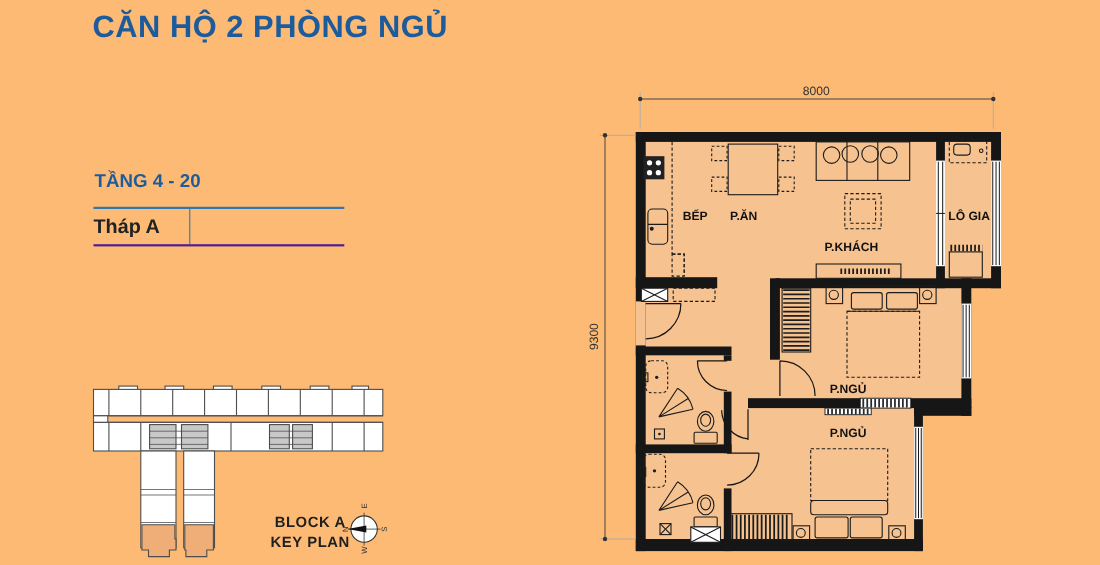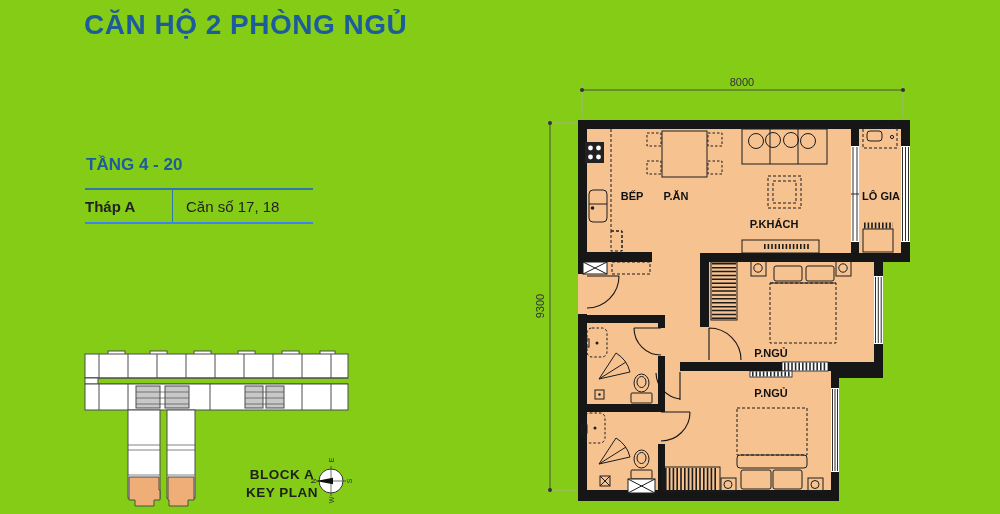--- a/index.html
+++ b/index.html
@@ -1,27 +1,27 @@
 <!DOCTYPE html>
 <html><head>
 <meta charset="utf-8">
 <style>
   html,body{margin:0;padding:0;background:#fff;}
-  .page{position:relative;width:1000px;height:514px;background:#84cc16;overflow:hidden;
+  .page{position:relative;width:1000px;height:514px;background:#fdba74;overflow:hidden;
         font-family:"Liberation Sans",sans-serif;}
   .title{position:absolute;left:84px;top:9px;font-size:28px;font-weight:600;
          color:#1d5c9c;letter-spacing:.5px;white-space:nowrap;}
   .area{position:absolute;left:84px;top:48px;color:#1d5c9c;font-weight:800;
         font-size:50px;letter-spacing:.5px;white-space:nowrap;}
   .area .unit{font-size:26px;font-weight:600;}
   .area sup{font-size:15px;font-weight:600;vertical-align:18px;}
   .floors{position:absolute;left:86px;top:155px;font-size:17px;font-weight:700;color:#1d5c9c;}
   .info-table{position:absolute;left:85px;top:188px;width:228px;height:32px;
-        border-top:2px solid #2e78ad;border-bottom:2px solid #3b82f6;
-        display:flex;align-items:stretch;font-size:15px;color:#222;}
+        border-top:2px solid #2e78ad;border-bottom:2px solid #4c1d95;
+        display:flex;align-items:stretch;font-size:18px;color:#222;}
   .info-table .tower{width:87px;font-weight:700;border-right:1px solid #2e78ad;
         display:flex;align-items:center;}
   .info-table .units{padding-left:13px;display:flex;align-items:center;}
   .keyplan-svg{position:absolute;left:78px;top:346px;}
   .floorplan-svg{position:absolute;left:520px;top:70px;}
   svg text{font-family:"Liberation Sans",sans-serif;}
   .room-label{font-size:11px;font-weight:bold;fill:#111;}
   .dim-label{font-size:11px;fill:#333;}
   .caption{font-size:13.5px;font-weight:600;fill:#1f1f1f;letter-spacing:.5px;}
   .compass-letter{font-size:7px;fill:#333;}
@@ -31,21 +31,20 @@
 
 <div class="page">
 
   <div class="title">CĂN HỘ 2 PHÒNG NGỦ</div>
 
 
   <div class="floors">TẦNG 4 - 20</div>
 
   <div class="info-table">
     <div class="tower">Tháp A</div>
-    <div class="units">Căn số 17, 18</div>
   </div>
 
   <svg class="keyplan-svg" width="276" height="166" viewBox="78 346 276 166">
     <g stroke="#4d4d4d" stroke-width="1" fill="#ffffff">
 
       <rect x="108" y="351" width="17" height="4"></rect>
       <rect x="150" y="351" width="17" height="4"></rect>
       <rect x="194" y="351" width="17" height="4"></rect>
       <rect x="238" y="351" width="17" height="4"></rect>
       <rect x="282" y="351" width="17" height="4"></rect>

